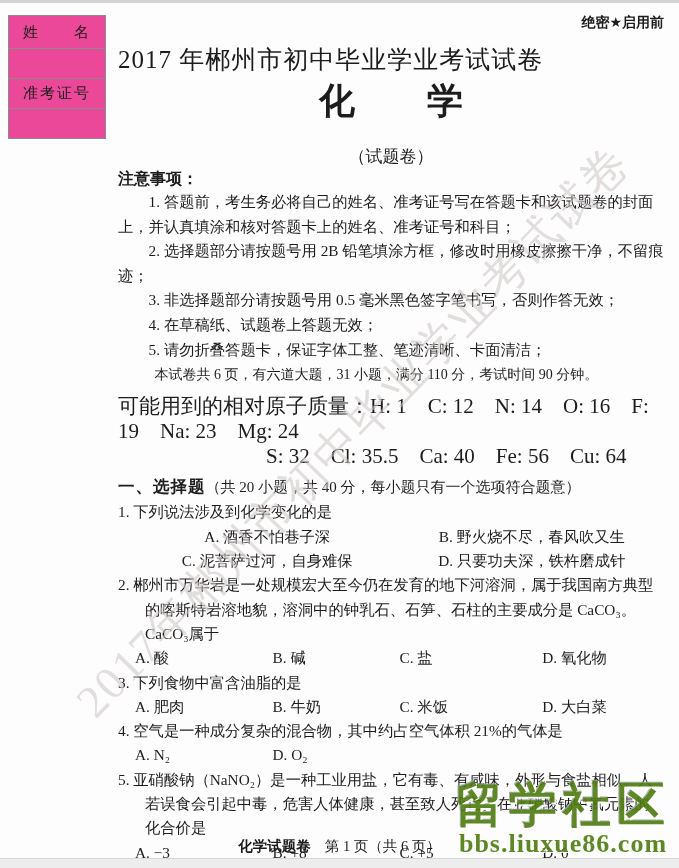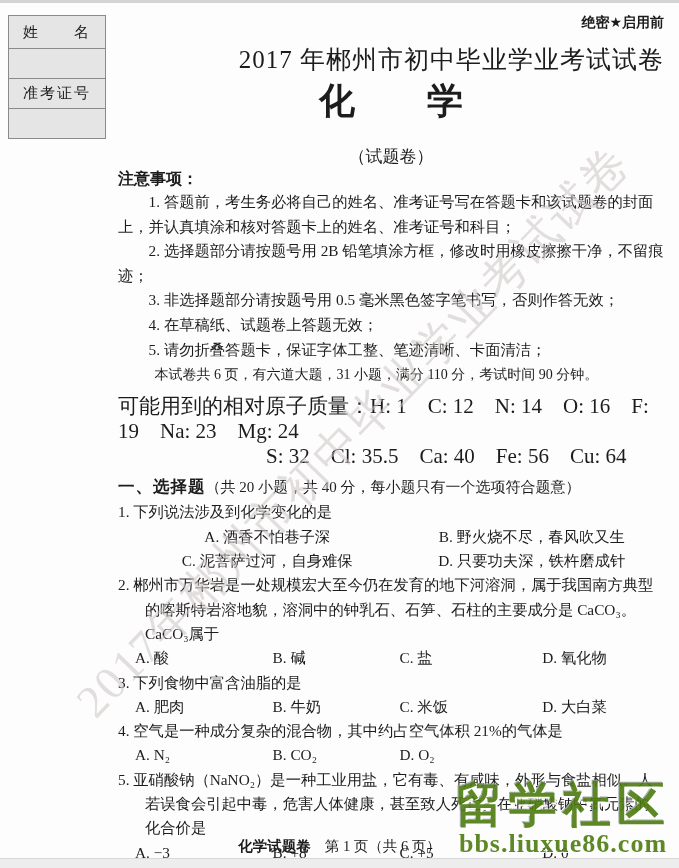--- a/index.html
+++ b/index.html
@@ -4,28 +4,28 @@
 <style>
   html,body{margin:0;padding:0;background:#fff;}
   .page{
     position:relative;width:679px;height:868px;overflow:hidden;
     background:#fdfdfd;color:#1c1c1c;
     font-family:"Liberation Serif","DejaVu Serif",serif;
     border-top:3px solid #d4d4d4;box-sizing:border-box;
   }
   .edge-bottom{position:absolute;left:0;right:0;bottom:0;height:9px;background:#ededed;border-top:1px solid #d8d8d8;}
   
-  .name-box{position:absolute;left:8px;top:12px;width:96px;height:122px;border:1px solid #8a8a8a;background:#e5e5e5;}
+  .name-box{position:absolute;left:8px;top:12px;width:96px;height:122px;border:1px solid #8a8a8a;background:#ec4899;}
   .nb-row{height:29px;border-bottom:1px solid #8a8a8a;display:flex;align-items:center;justify-content:center;font-size:15px;letter-spacing:2px;}
   .nb-row:first-child{height:32px;}
   .nb-row.last{border-bottom:none;height:29px;}
   
   .content{position:absolute;left:118px;top:10px;width:546px;}
   .secrecy{font-family:"Liberation Sans","DejaVu Sans",sans-serif;font-weight:bold;font-size:14px;line-height:18px;text-align:right;}
-  .title{margin:14px 0 0 0;text-align:right;font-size:25px;line-height:30px;font-weight:normal;letter-spacing:1px;}
+  .title{margin:14px 0 0 0;text-align:left;font-size:25px;line-height:30px;font-weight:normal;letter-spacing:1px;}
   .subject{margin:5px 0 0 0;text-align:center;font-size:36px;line-height:42px;font-weight:bold;font-family:"Liberation Sans","DejaVu Sans",sans-serif;}
   .papertype{margin-top:24px;text-align:center;font-size:17px;line-height:22px;}
   .notice-heading{margin-top:0;font-family:"Liberation Sans","DejaVu Sans",sans-serif;font-weight:bold;font-size:16px;line-height:22px;}
   .notice-item{margin:0;font-size:15.3px;line-height:24.6px;text-indent:2em;}
   .summary{margin:2px 0 0 0;font-size:14px;line-height:22px;padding-left:2.6em;}
   .atomic{margin:0;font-size:21px;line-height:25px;}
   .atomic.a1{margin-top:8px;}
   .atomic.a2{padding-left:148px;}
   .section-heading{margin:6px 0 0 0;font-size:15.3px;line-height:24.3px;}
   .sh-bold{font-family:Liberation Mono, monospace;font-weight:bold;font-size:16.5px;letter-spacing:1px;}
@@ -114,21 +114,20 @@
             <div class="opt">A. 肥肉</div>
             <div class="opt">B. 牛奶</div>
             <div class="opt">C. 米饭</div>
             <div class="opt">D. 大白菜</div>
           </div>
         </div>
         <div class="question">
           <p class="qtext">4. 空气是一种成分复杂的混合物，其中约占空气体积 21%的气体是</p>
           <div class="opts cols4">
             <div class="opt">A. N₂</div>
-            <div class="opt">B. CO₂</div>
             <div class="opt">D. O₂</div>
           </div>
         </div>
         <div class="question">
           <p class="qtext">5. 亚硝酸钠（NaNO₂）是一种工业用盐，它有毒、有咸味，外形与食盐相似。人若误食会引起中毒，危害人体健康，甚至致人死亡。在亚硝酸钠中氮元素的化合价是</p>
           <div class="opts cols4">
             <div class="opt">A. −3</div>
             <div class="opt">B. +8</div>
             <div class="opt">C. +5</div>
             <div class="opt">D. 0</div>

